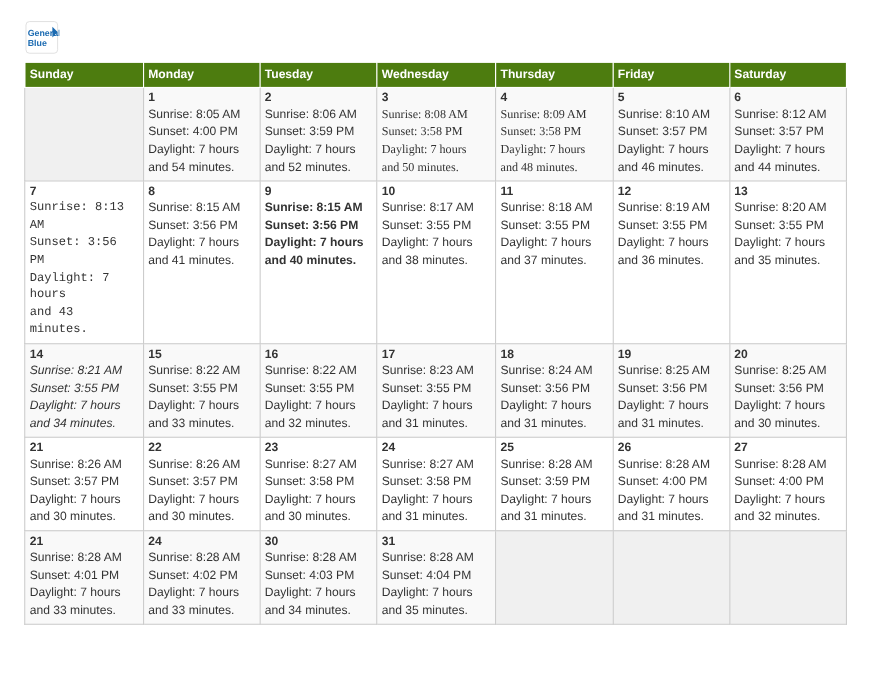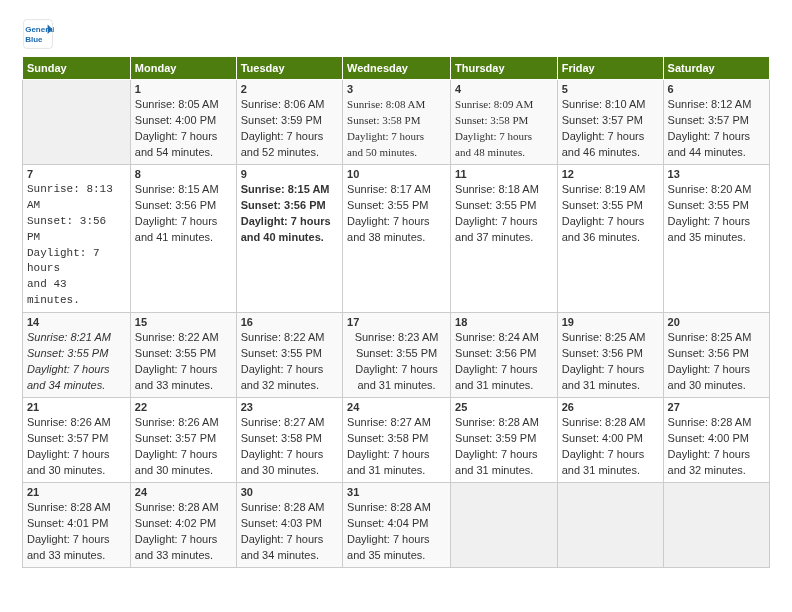--- a/index.html
+++ b/index.html
@@ -237,21 +237,21 @@
           </td>
           <td>
             <span class="day-num">16</span>
             <div class="day-info" style="white-space: pre-line;">Sunrise: 8:22 AM
 Sunset: 3:55 PM
 Daylight: 7 hours
 and 32 minutes.</div>
           </td>
           <td>
             <span class="day-num">17</span>
-            <div class="day-info" style="white-space: pre-line; text-align: center;">Sunrise: 8:23 AM
+            <div class="day-info" style="white-space: pre-line;">Sunrise: 8:23 AM
 Sunset: 3:55 PM
 Daylight: 7 hours
 and 31 minutes.</div>
           </td>
           <td>
             <span class="day-num">18</span>
             <div class="day-info" style="white-space: pre-line;">Sunrise: 8:24 AM
 Sunset: 3:56 PM
 Daylight: 7 hours
 and 31 minutes.</div>

